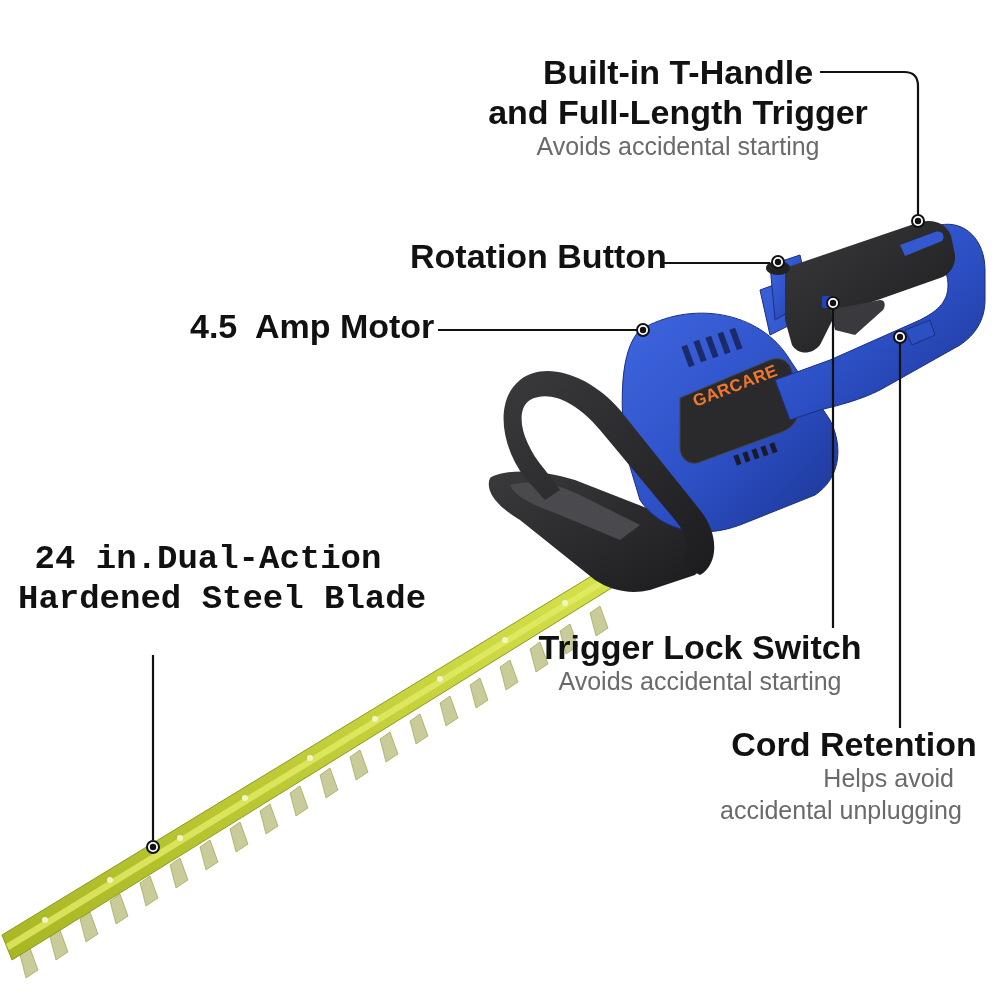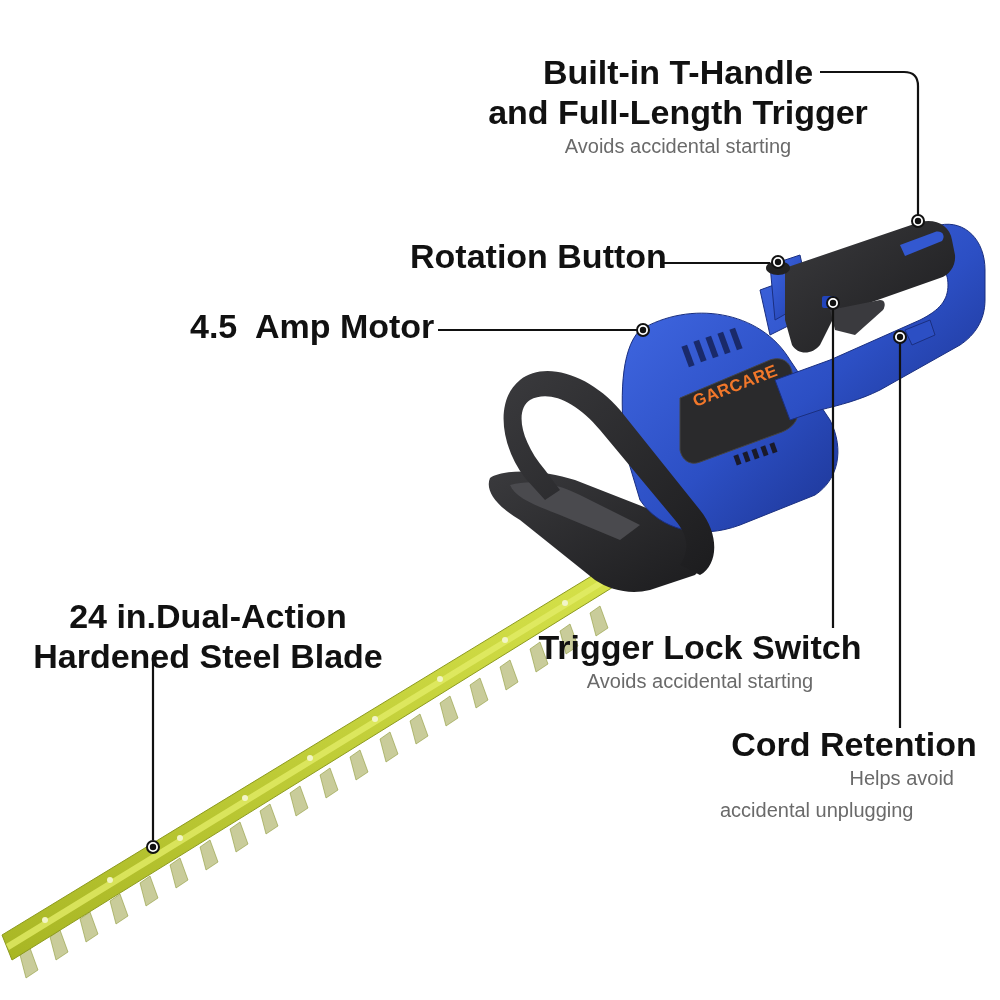--- a/index.html
+++ b/index.html
@@ -1,21 +1,21 @@
 <!DOCTYPE html>
 <html><head>
 <meta charset="utf-8">
 <style>
   html, body { margin:0; padding:0; background:#ffffff; }
   body { width:1000px; height:1000px; position:relative; overflow:hidden;
          font-family:"Liberation Sans", sans-serif; }
   .art { position:absolute; left:0; top:0; width:1000px; height:1000px; }
   .label { position:absolute; font-family:"Liberation Sans", sans-serif; white-space:nowrap; }
   .title { font-weight:bold; color:#111111; font-size:34px; line-height:40px; letter-spacing:0px; }
-  .sub { color:#6a6a6a; font-size:20px; line-height:32px; }
+  .sub { color:#6a6a6a; font-size:25px; line-height:32px; }
   .center { text-align:center; }
 </style>
 </head>
 <body>
 
 <svg class="art" viewBox="0 0 1000 1000" xmlns="http://www.w3.org/2000/svg">
   <defs>
     <linearGradient id="blueGrad" x1="0" y1="0" x2="1" y2="1">
       <stop offset="0" stop-color="#3f66e0"></stop>
       <stop offset="0.55" stop-color="#2c4fc4"></stop>
@@ -170,21 +170,21 @@
 <div class="label center" style="left:478px; top:52px; width:400px;">
   <div class="title">Built-in T-Handle</div>
   <div class="title">and Full-Length Trigger</div>
   <div class="sub" style="margin-top:-2px;">Avoids accidental starting</div>
 </div>
 
 <div class="label title" style="left:410px; top:236px;">Rotation Button</div>
 
 <div class="label title" style="left:190px; top:306px; white-space:pre;">4.5  Amp Motor</div>
 
-<div class="label center" style="left:18px; top:596px; width:380px;">
+<div class="label center" style="left:18px; top:539px; width:380px;font-family:Liberation Mono, monospace;">
   <div class="title">24 in.Dual-Action</div>
   <div class="title">Hardened Steel Blade</div>
 </div>
 
 <div class="label center" style="left:530px; top:627px; width:340px;">
   <div class="title">Trigger Lock Switch</div>
   <div class="sub" style="margin-top:-2px;">Avoids accidental starting</div>
 </div>
 
 <div class="label" style="left:720px; top:724px; width:280px;">

